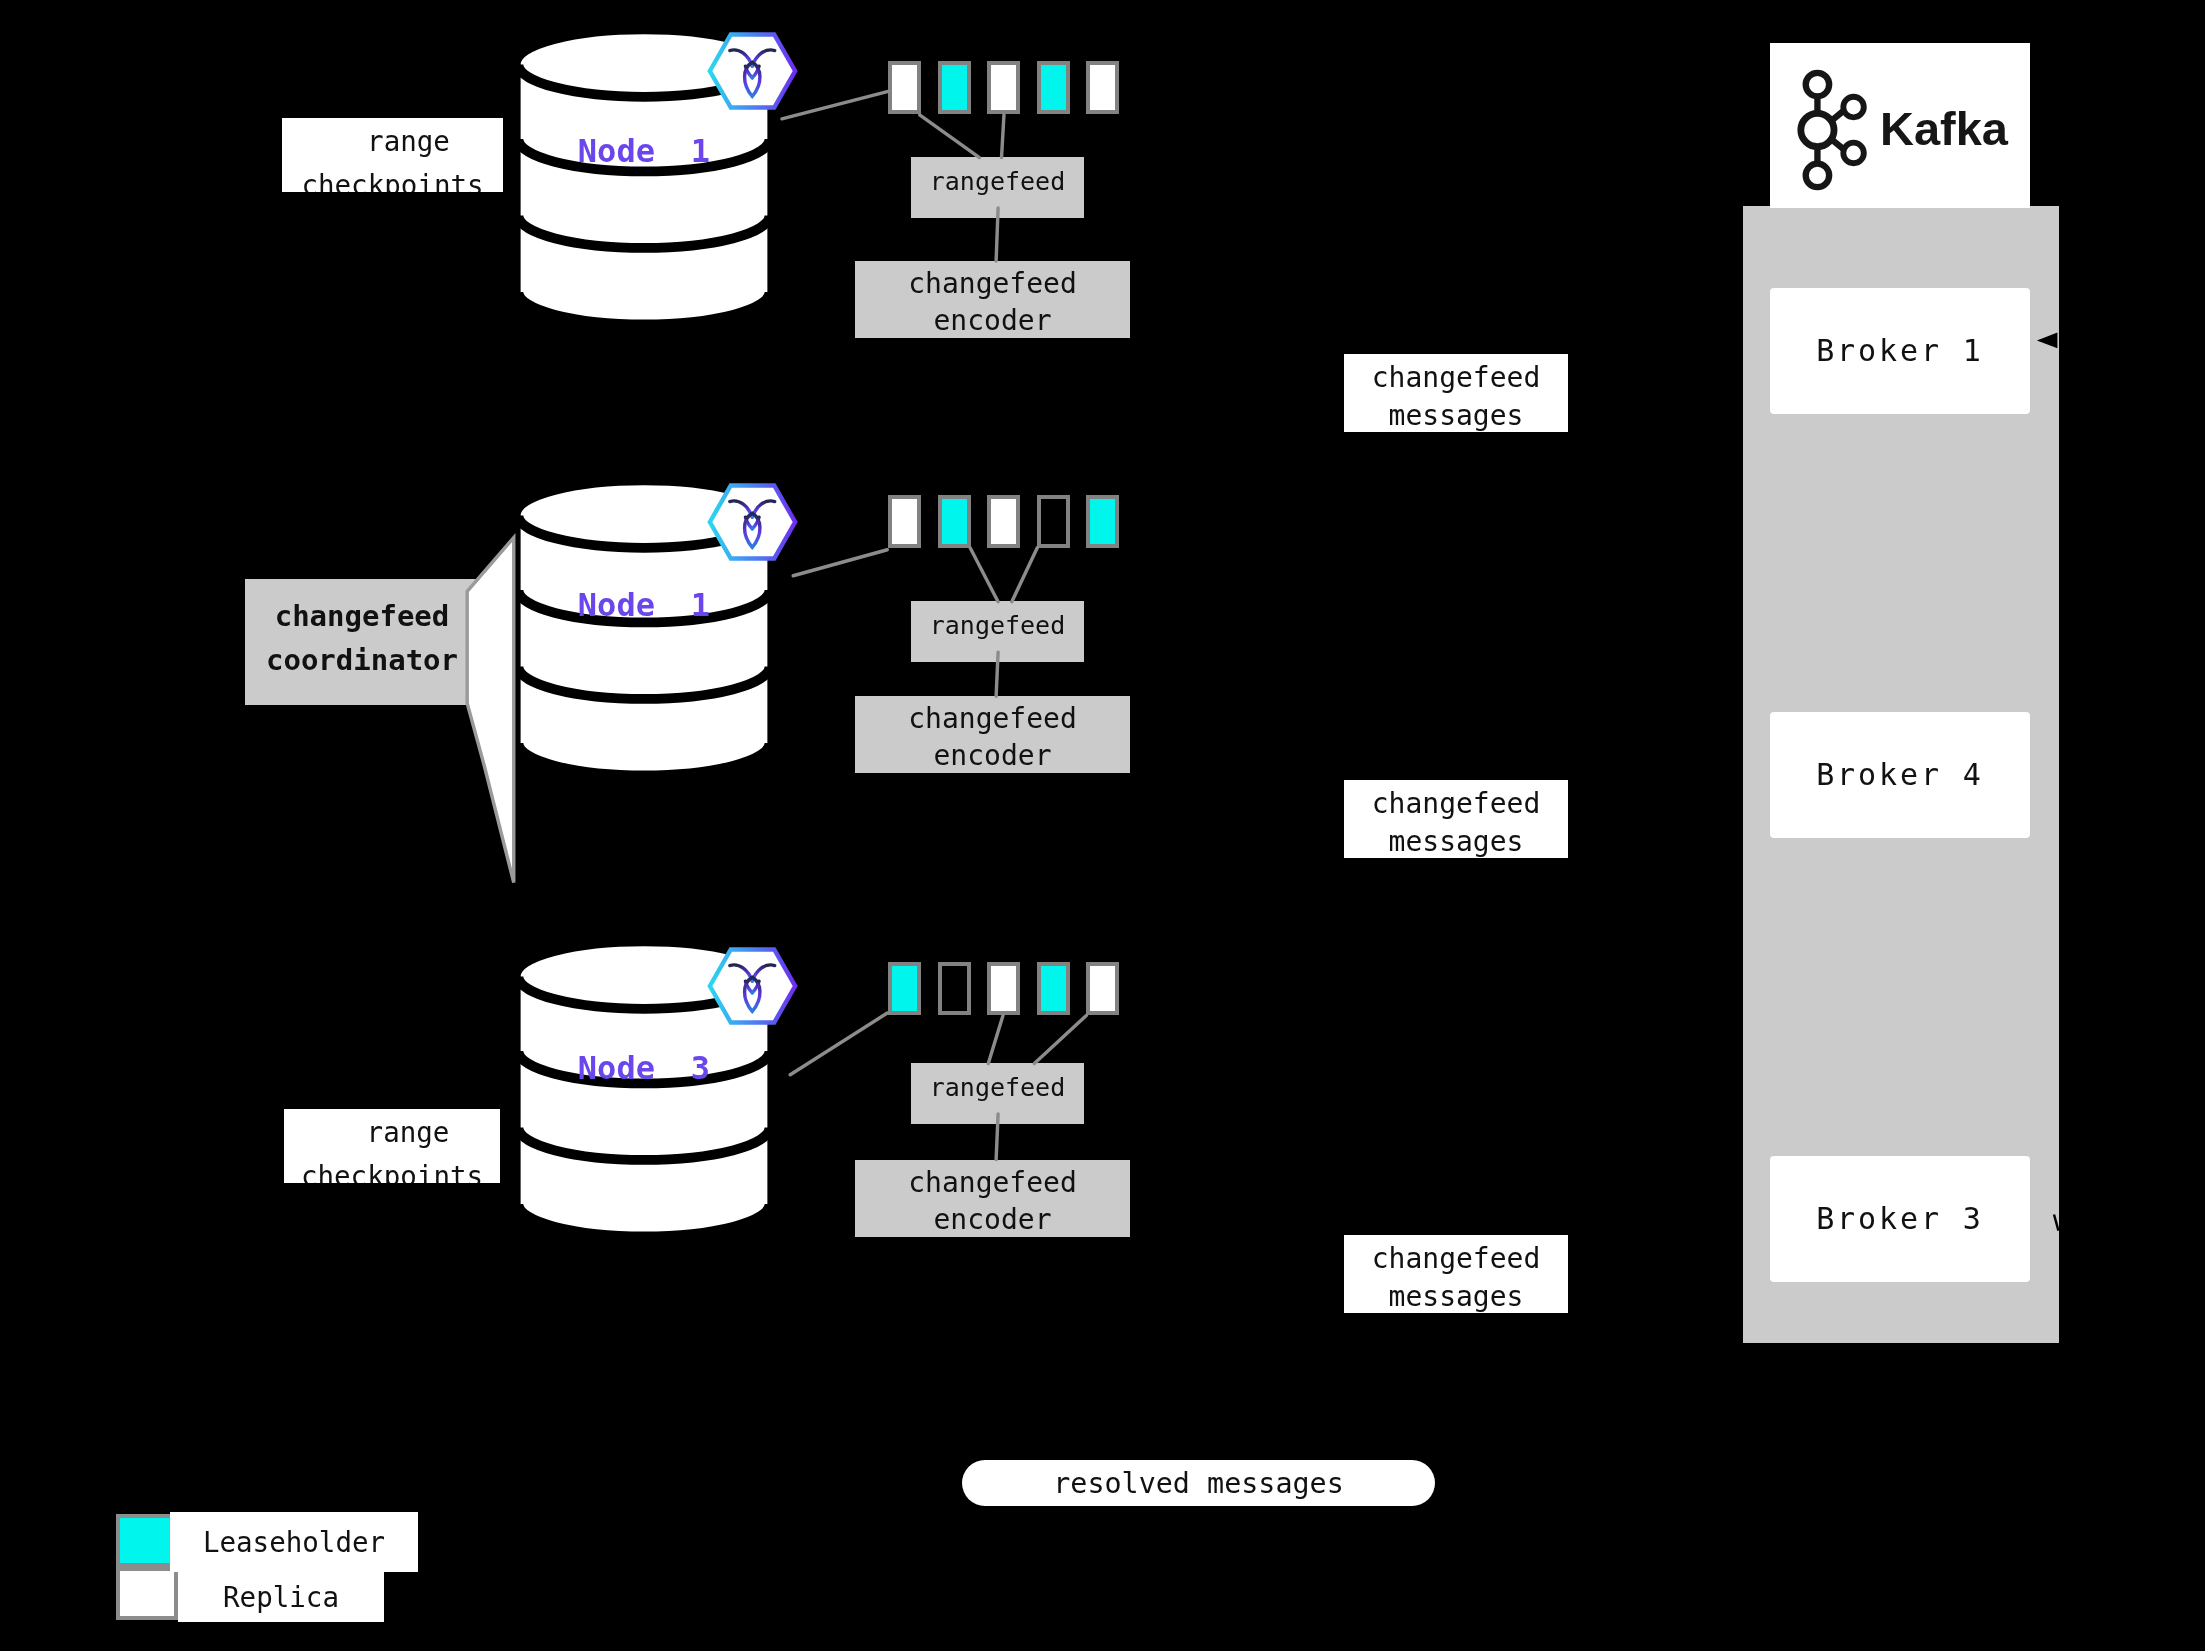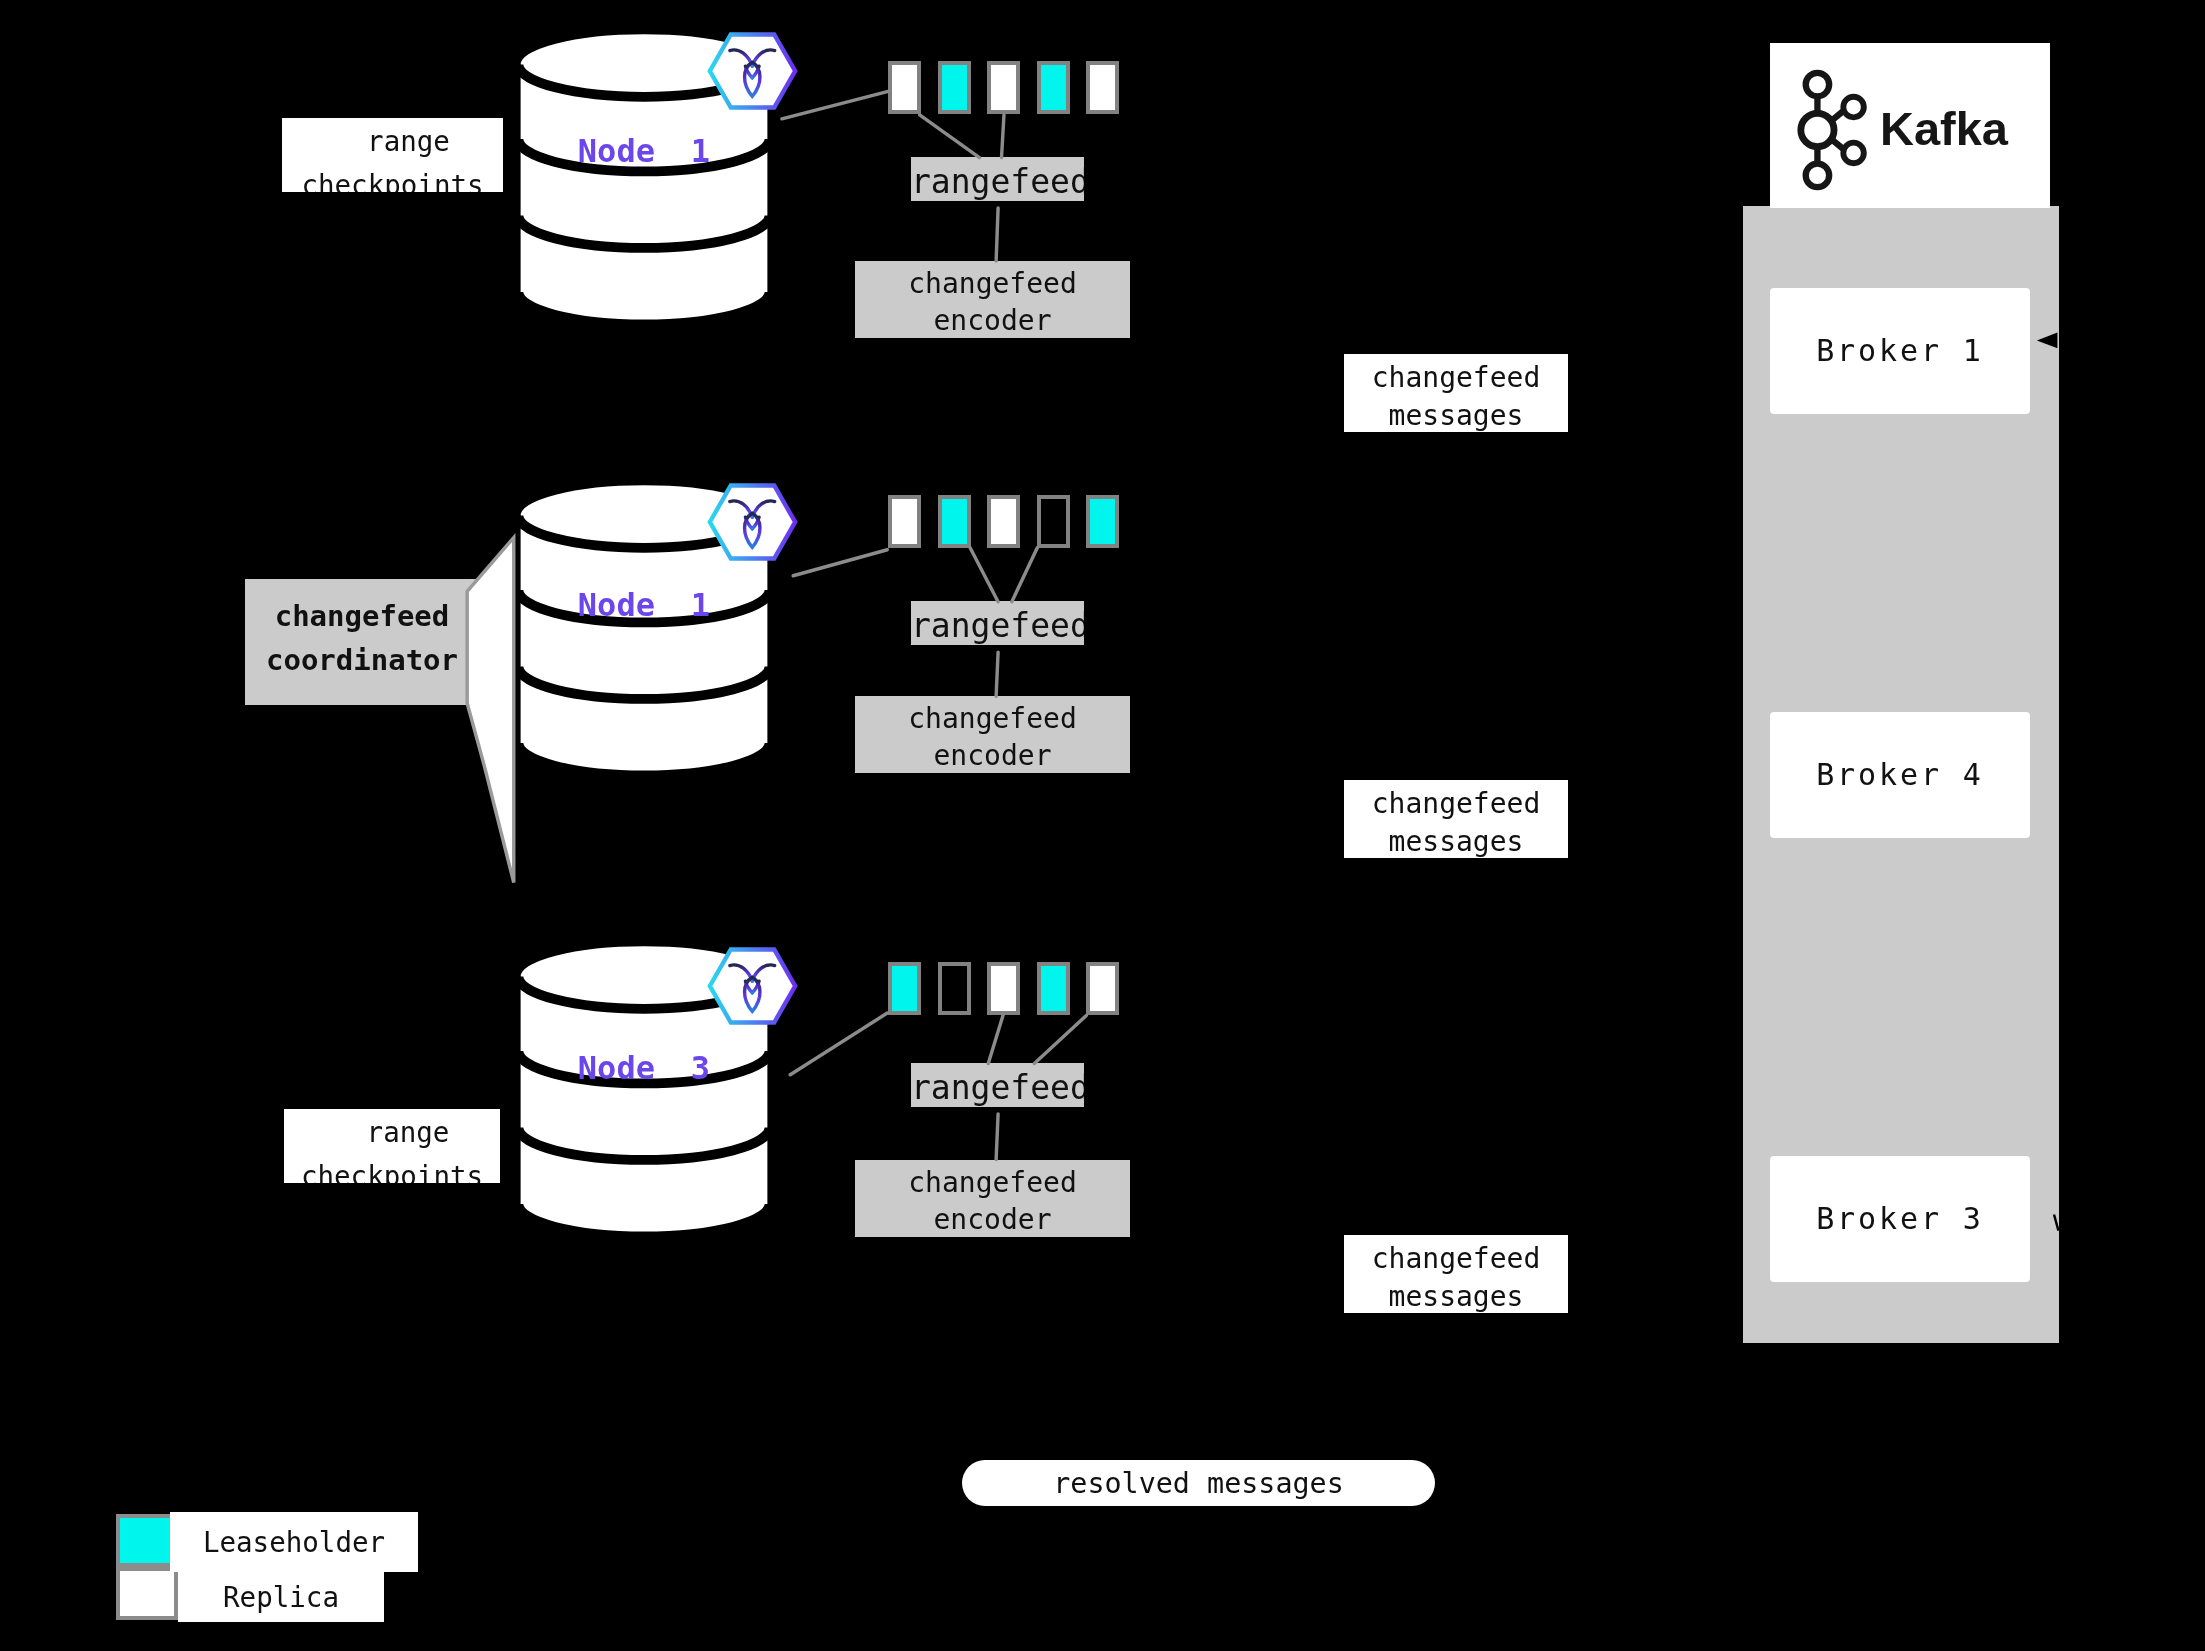--- a/index.html
+++ b/index.html
@@ -18,42 +18,42 @@
               font-size:32px;font-weight:bold;color:#6b46ec;word-spacing:16.7px;z-index:3;}
 
   
   .hex{position:absolute;width:91px;height:78px;z-index:4;}
 
   
   .range{position:absolute;width:33px;height:53px;border:4.4px solid #828282;
          box-sizing:border-box;z-index:3;}
 
   
-  .rangefeed{left:911px;width:173px;height:44px;line-height:50px;font-size:33px;z-index:3;}
+  .rangefeed{left:911px;width:173px;height:61px;line-height:50px;font-size:25px;z-index:3;}
   .encoder{left:855px;width:275px;height:77px;z-index:3;}
   .encoder .l1{display:block;line-height:39px;font-size:28px;margin-top:2.9px;}
   .encoder .l2{display:block;line-height:35px;font-size:28px;}
 
   
   .cfmsg{left:1344px;width:224px;height:78px;z-index:3;}
   .cfmsg .l1{display:block;line-height:41px;font-size:28px;margin-top:2.9px;}
   .cfmsg .l2{display:block;line-height:36px;font-size:28px;}
 
   
   .ckpt{width:221px;height:74px;z-index:3;}
   .ckpt .l1{display:block;line-height:43px;font-size:27.5px;margin-top:2px;padding-left:32px;}
   .ckpt .l2{display:block;line-height:44px;font-size:27.5px;}
 
   
   .coord{left:245px;top:579px;width:234px;height:126px;z-index:3;font-weight:bold;}
   .coord .l1{display:block;line-height:47px;font-size:29px;margin-top:13.7px;}
   .coord .l2{display:block;line-height:41px;font-size:29px;}
 
   
-  .kafkabox{left:1770px;top:43px;width:280px;height:165px;z-index:3;}
+  .kafkabox{left:1770px;top:43px;width:260px;height:165px;z-index:3;}
   .kafka-title{position:absolute;left:110px;top:58px;font-family:"Liberation Sans",sans-serif;
                font-weight:700;font-size:47px;color:#161616;}
   .brokerwrap{left:1743px;top:206px;width:316px;height:1137px;background:#cbcbcb;z-index:2;}
   .broker{position:absolute;left:27px;width:260px;height:126px;background:#fff;border-radius:4px;
           text-align:center;line-height:126px;font-size:30px;letter-spacing:2.9px;color:#111;z-index:3;}
 
   
   .pill{left:962px;top:1460px;width:473px;height:46px;border-radius:23.5px;
         line-height:47px;font-size:28.4px;z-index:3;}
 

